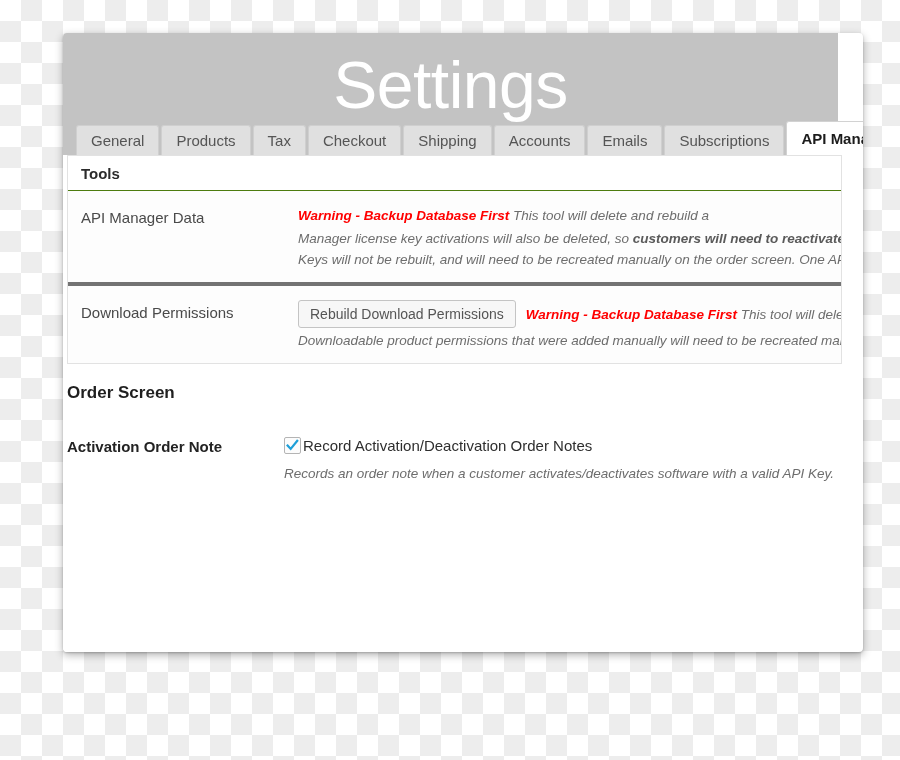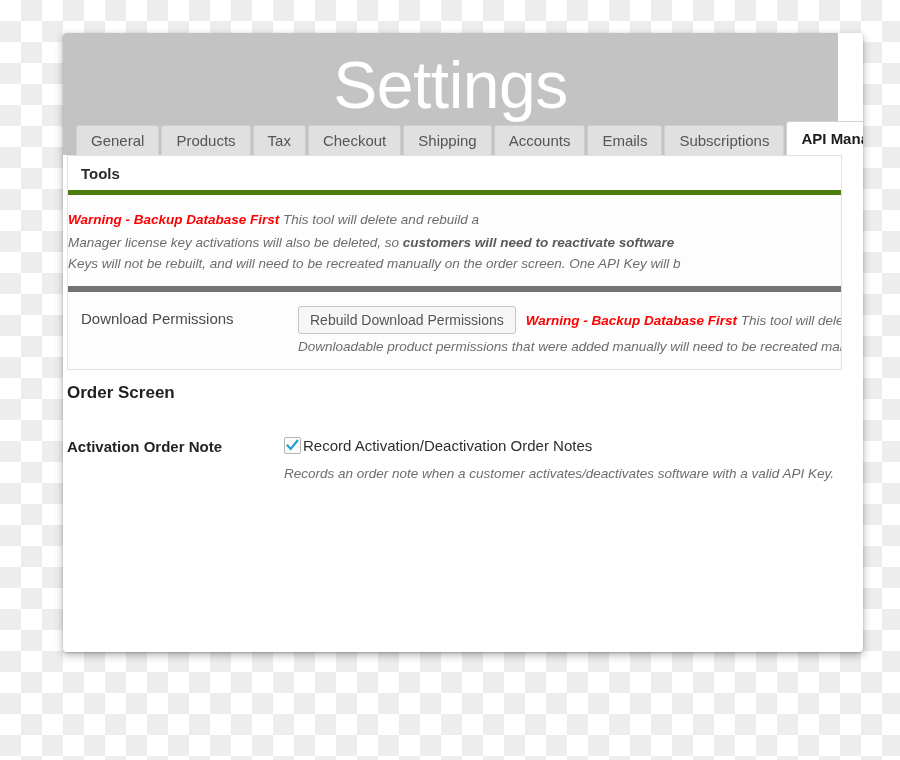--- a/index.html
+++ b/index.html
@@ -106,35 +106,35 @@
     background: #fdfdfd;
     border: 1px solid #e2e2e2;
     border-left: 1px solid #e2e2e2;
     box-sizing: border-box;
   }
   .tools-head {
     height: 34px;
     display: flex;
     align-items: center;
     padding-left: 13px;
-    border-bottom: 5px solid #4d7c0f;
+    border-bottom: 1px solid #4d7c0f;
     background: #ffffff;
   }
   .tools-head-label {
     font-size: 15px;
     font-weight: bold;
     color: #2b2b2b;
   }
   .tools-row {
     display: flex;
     padding: 14px 0 12px 0;
     background: #fdfdfd;
   }
   .tools-row + .tools-row {
-    border-top: 6px solid #737373;
+    border-top: 4px solid #737373;
   }
   .row-label {
     width: 230px;
     flex: 0 0 230px;
     padding-left: 13px;
     box-sizing: border-box;
     font-size: 15px;
     color: #4a4a4a;
     padding-top: 4px;
   }
@@ -293,20 +293,21 @@
 
   <div class="body-area">
 
     <div class="tools-panel">
 
       <div class="tools-head">
         <span class="tools-head-label">Tools</span>
       </div>
 
       <div class="tools-row">
+        <div class="row-label">API Manager Data</div>
         <div class="row-body">
           <div class="btn-line">
             <span class="desc inline"><span class="warn">Warning - Backup Database First</span><span> This tool will delete and rebuild a</span></span>
           </div>
           <div class="desc-lines">
             <div class="desc"><span>Manager license key activations will also be deleted, so </span><span class="strongish">customers will need to reactivate software </span></div>
             <div class="desc">Keys will not be rebuilt, and will need to be recreated manually on the order screen. One API Key will b</div>
           </div>
         </div>
       </div>

